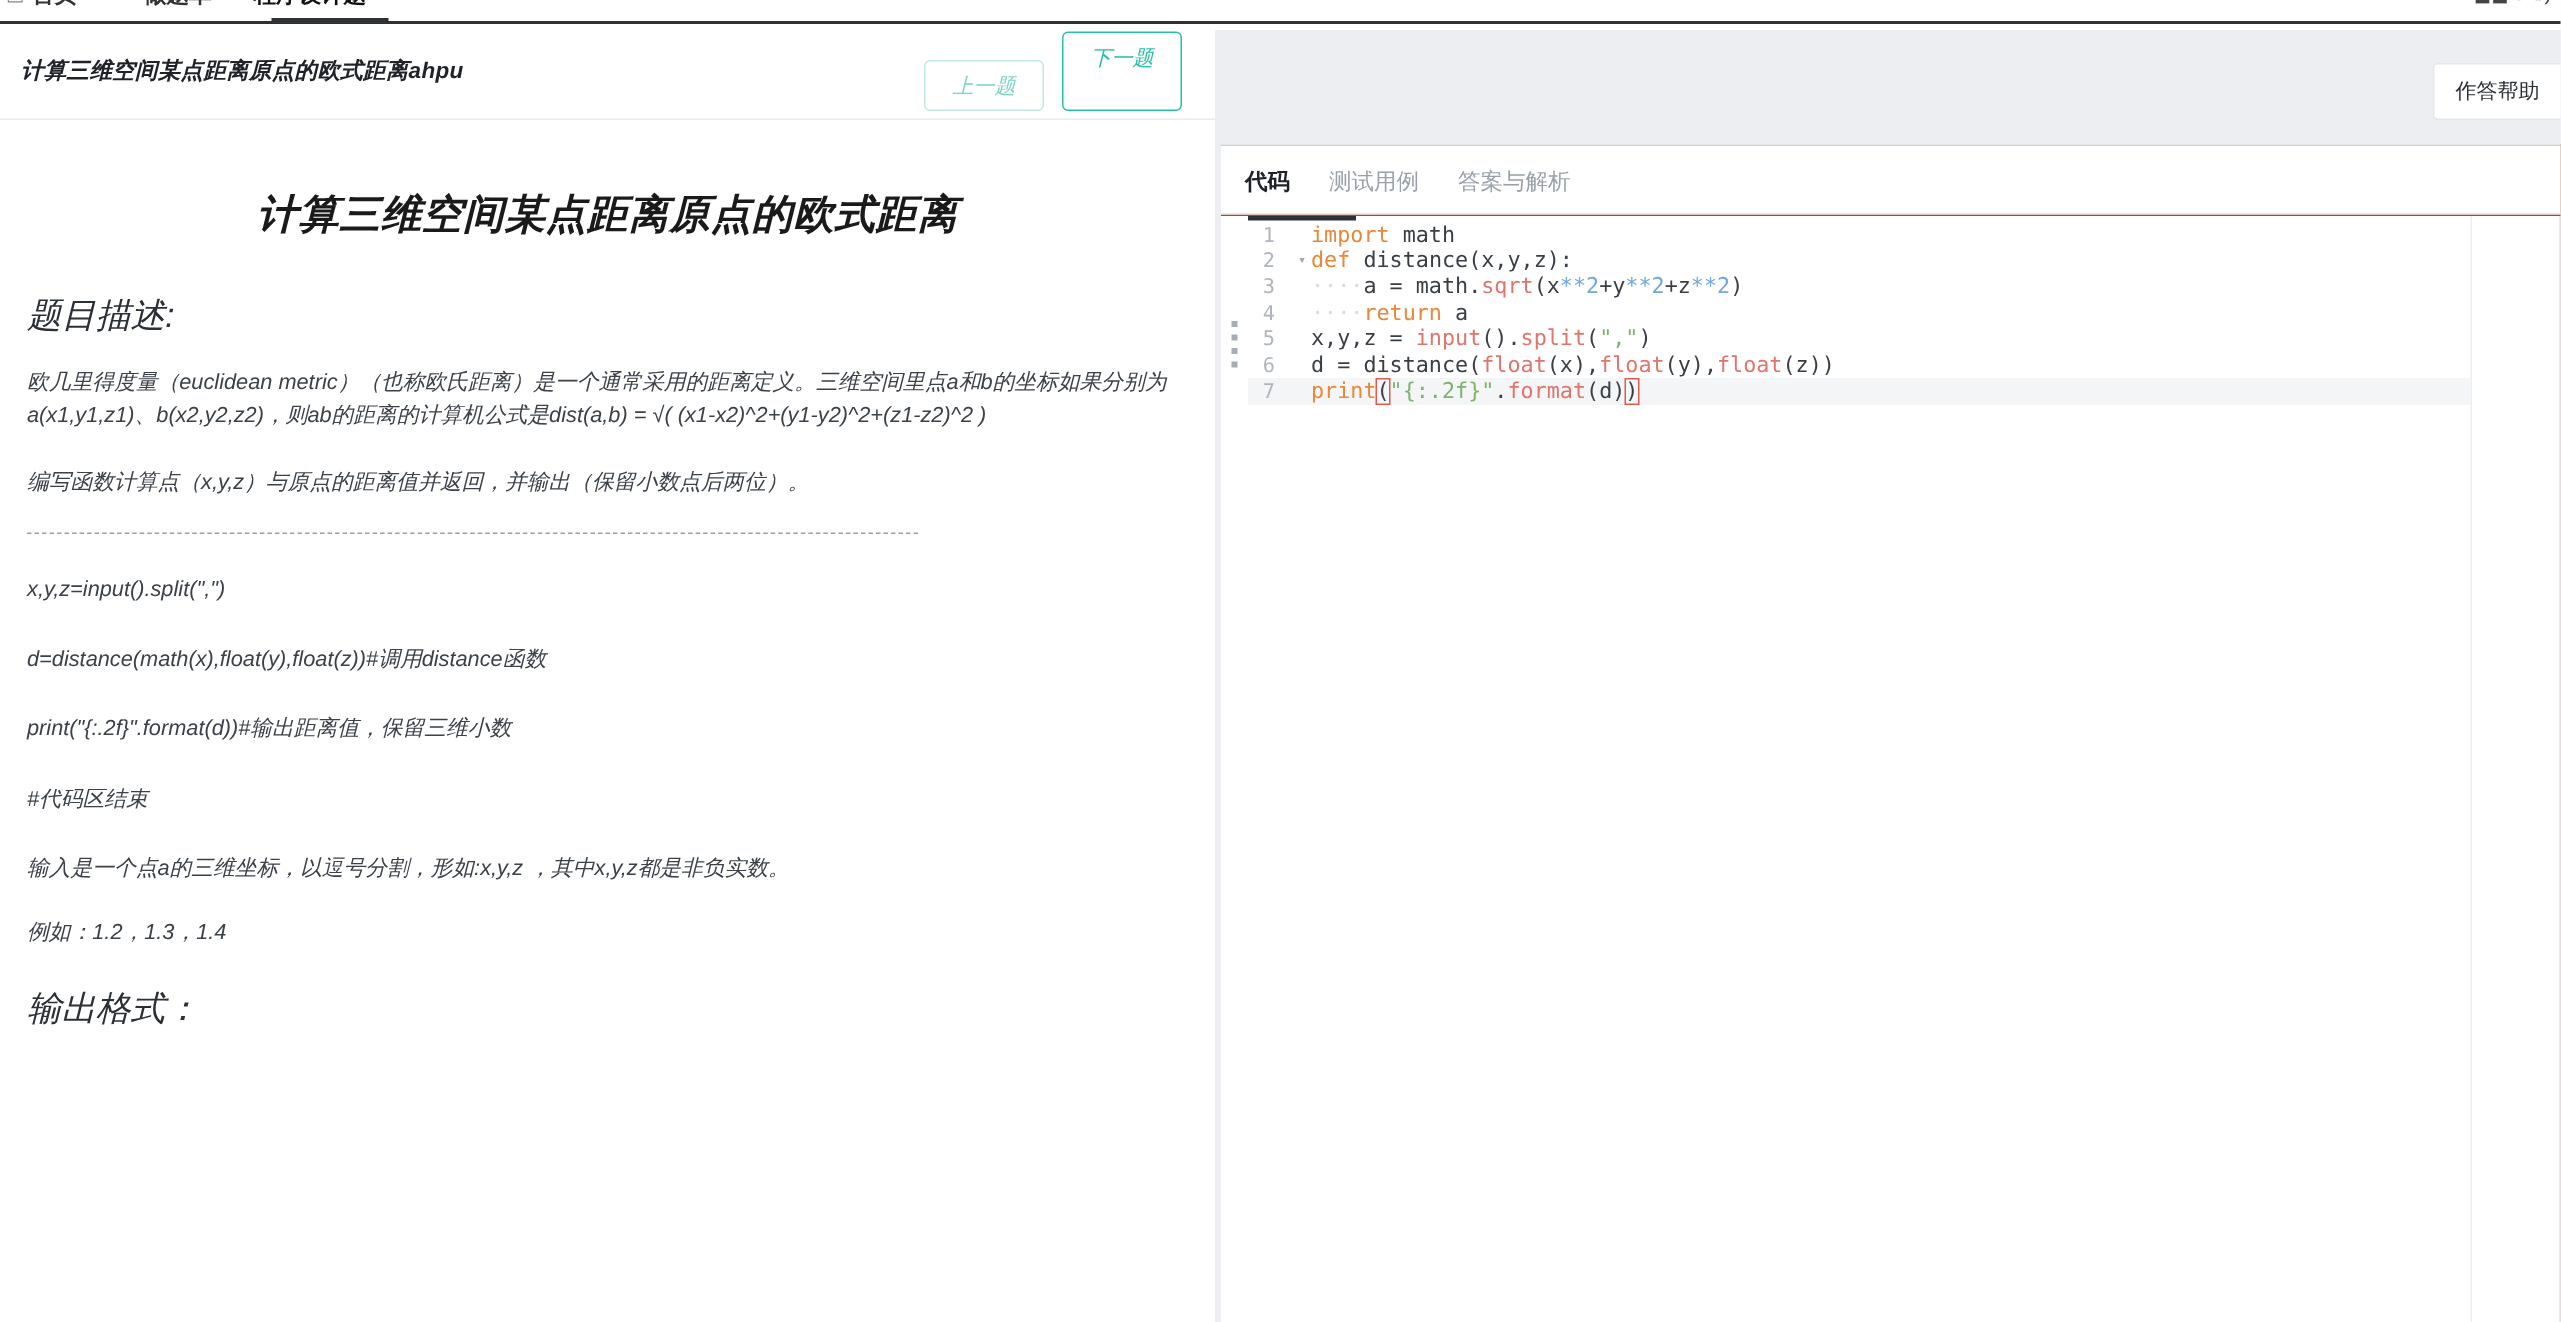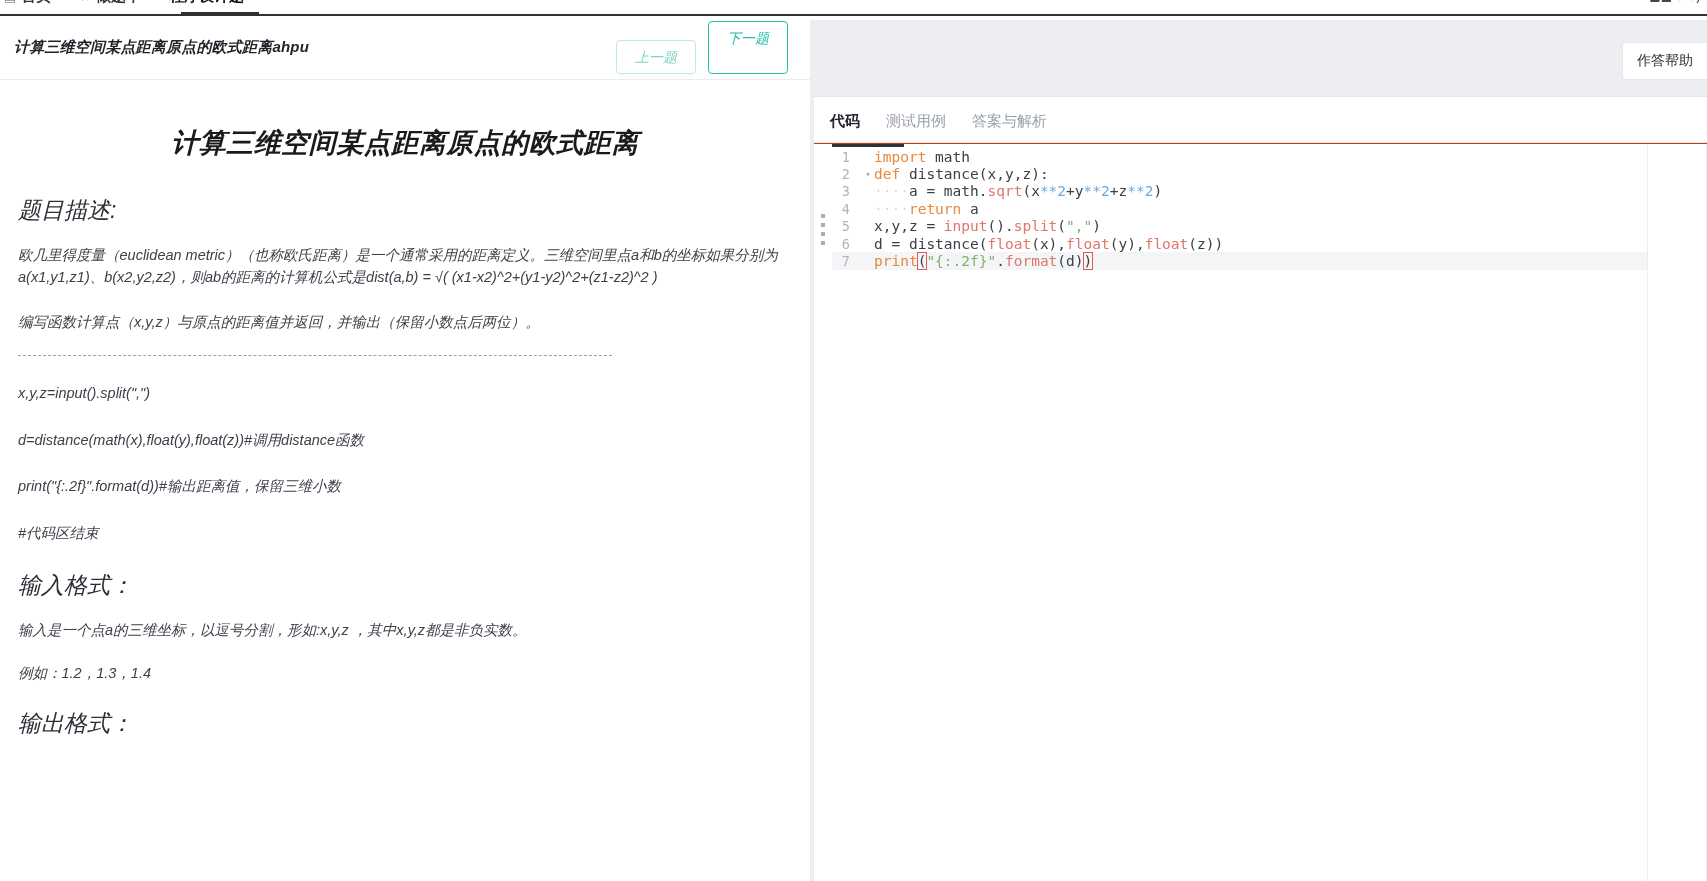--- a/index.html
+++ b/index.html
@@ -211,21 +211,20 @@
       <div class="para">欧几里得度量（euclidean metric）（也称欧氏距离）是一个通常采用的距离定义。三维空间里点a和b的坐标如果分别为a(x1,y1,z1)、b(x2,y2,z2)，则ab的距离的计算机公式是dist(a,b) = √( (x1-x2)^2+(y1-y2)^2+(z1-z2)^2 )</div>
       <div class="para">编写函数计算点（x,y,z）与原点的距离值并返回，并输出（保留小数点后两位）。</div>
 
       <hr class="divider-dashed">
 
       <div class="code-line"> x,y,z=input().split(",")</div>
       <div class="code-line">d=distance(math(x),float(y),float(z))#调用distance函数</div>
       <div class="code-line">print("{:.2f}".format(d))#输出距离值，保留三维小数</div>
       <div class="code-line">#代码区结束</div>
 
-      <div class="sec-head" style="margin-top:26px;">输入格式：</div>
       <div class="para tight">输入是一个点a的三维坐标，以逗号分割，形如:x,y,z ，其中x,y,z都是非负实数。</div>
       <div class="para tight">例如：1.2，1.3，1.4</div>
 
       <div class="sec-head" style="margin-top:24px;">输出格式：</div>
     </div>
   </div>
 
   <div id="editor-pane">
     <div id="editor-topbar">
       <div id="help-btn">作答帮助</div>

